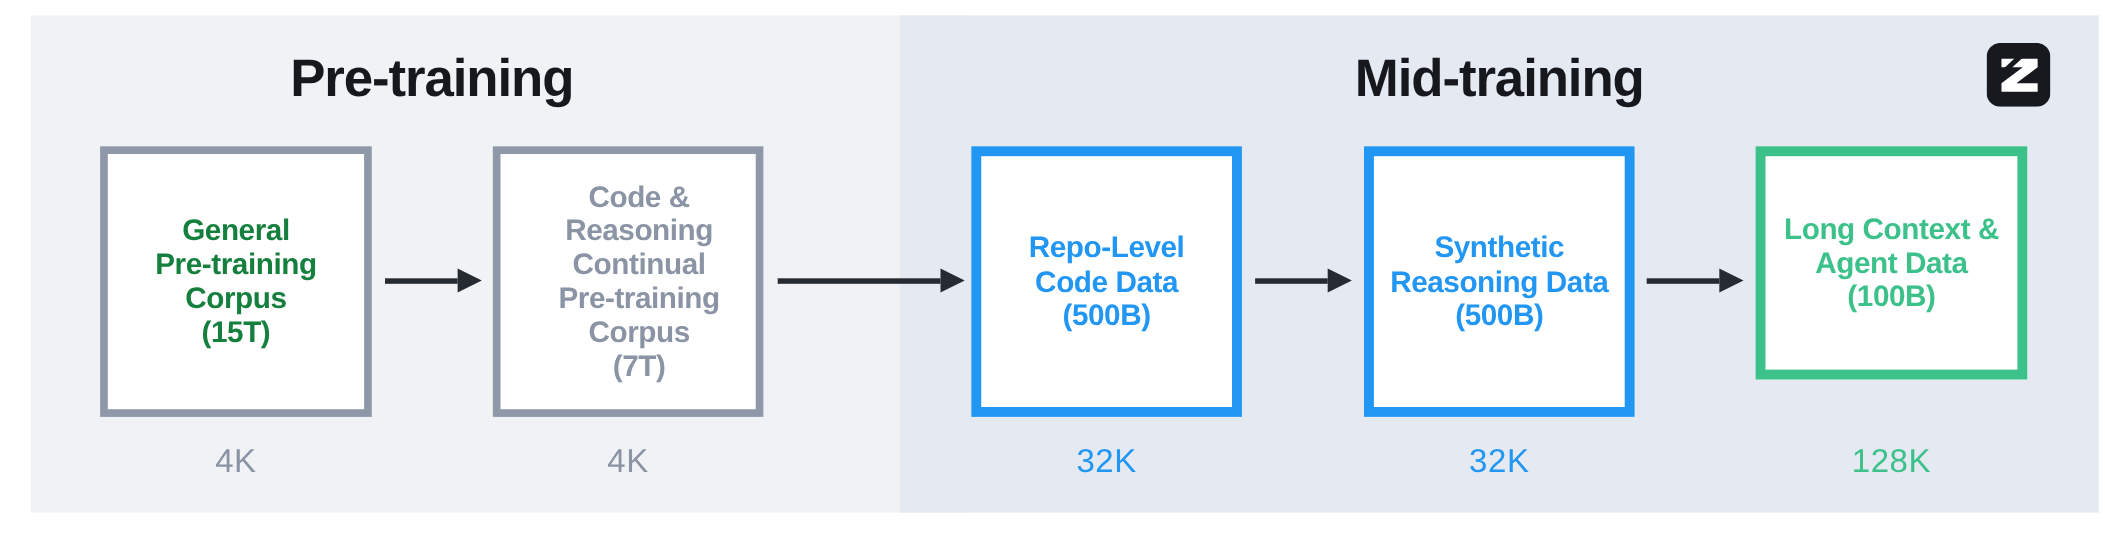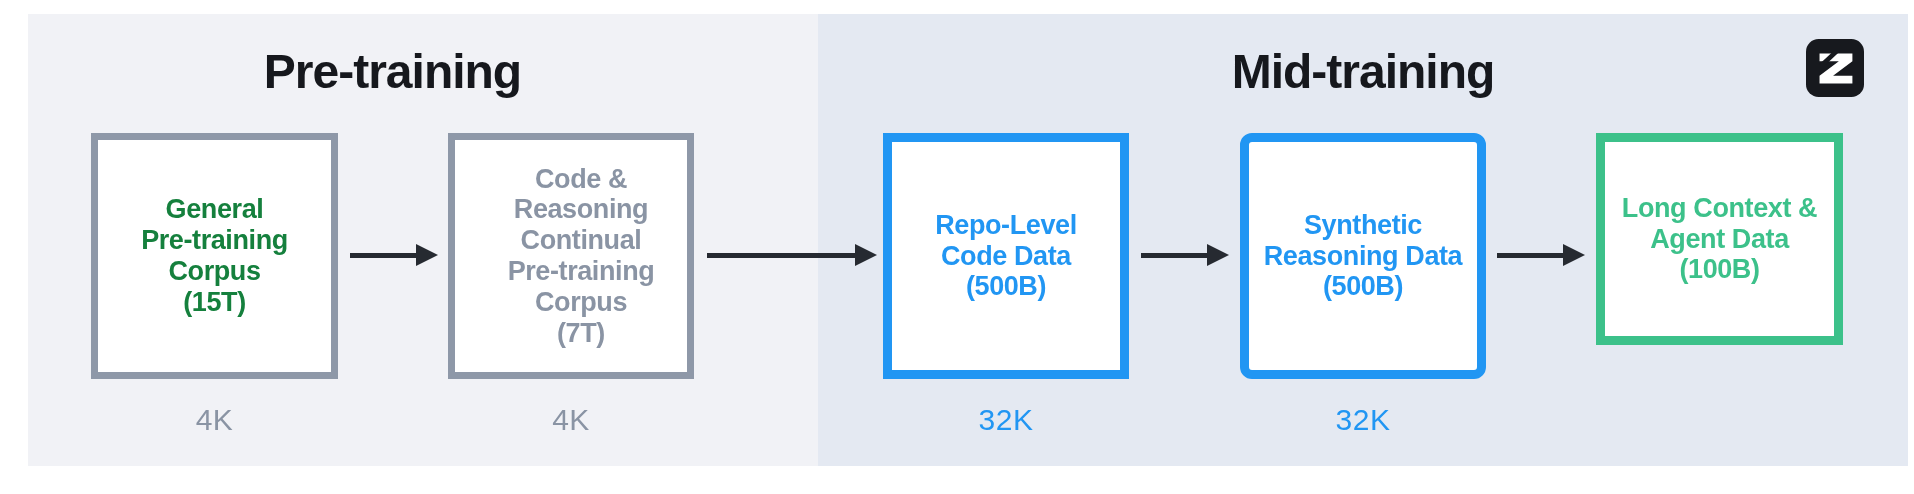--- a/index.html
+++ b/index.html
@@ -82,33 +82,34 @@
   </section>
 
   <section class="stage stage-mid" style="background-color: rgb(228, 233, 242);">
     <h2 class="stage-title" style="color: rgb(22, 24, 29);">Mid-training</h2>
 
     <div class="node accent-node n3" style="border-color: rgb(33, 150, 243); justify-content: center;">
       <div class="node-text" style="color: rgb(33, 150, 243);">Repo-Level
 Code Data
 (500B)</div>
     </div>
-    <div class="node accent-node n4" style="border-color: rgb(33, 150, 243); border-radius: 12px;">
+    <div class="node accent-node n4" style="border-color: rgb(33, 150, 243);">
       <div class="node-text" style="color: rgb(33, 150, 243);">Synthetic
 Reasoning Data
 (500B)</div>
     </div>
     <div class="node accent-node n5" style="border-color: rgb(60, 193, 138);">
       <div class="node-text" style="color: rgb(60, 193, 138);">Long Context &amp;
 Agent Data
 (100B)</div>
     </div>
 
     <div class="ctx c3" style="color: rgb(33, 150, 243);">32K</div>
     <div class="ctx c4" style="color: rgb(33, 150, 243);">32K</div>
+    <div class="ctx c5" style="color: rgb(60, 193, 138);">128K</div>
   </section>
 
   <div class="arrow a1" style="color: rgb(38, 42, 49);">
     <i class="shaft"></i>
       <i class="head"></i>
   </div>
   <div class="arrow a2" style="color: rgb(38, 42, 49);">
     <i class="shaft"></i>
       <i class="head"></i>
   </div>

